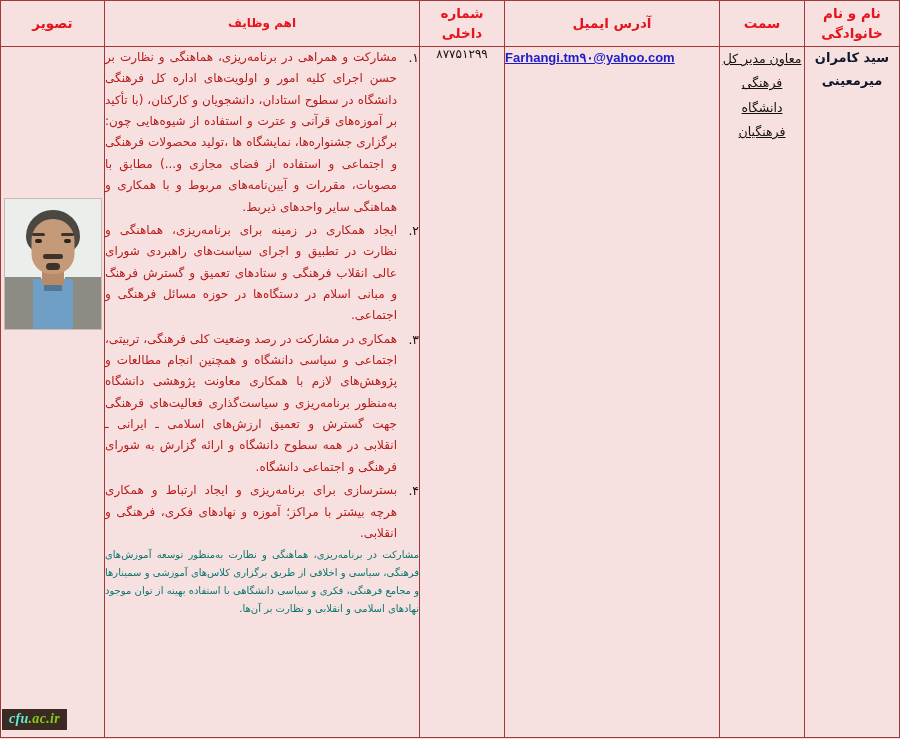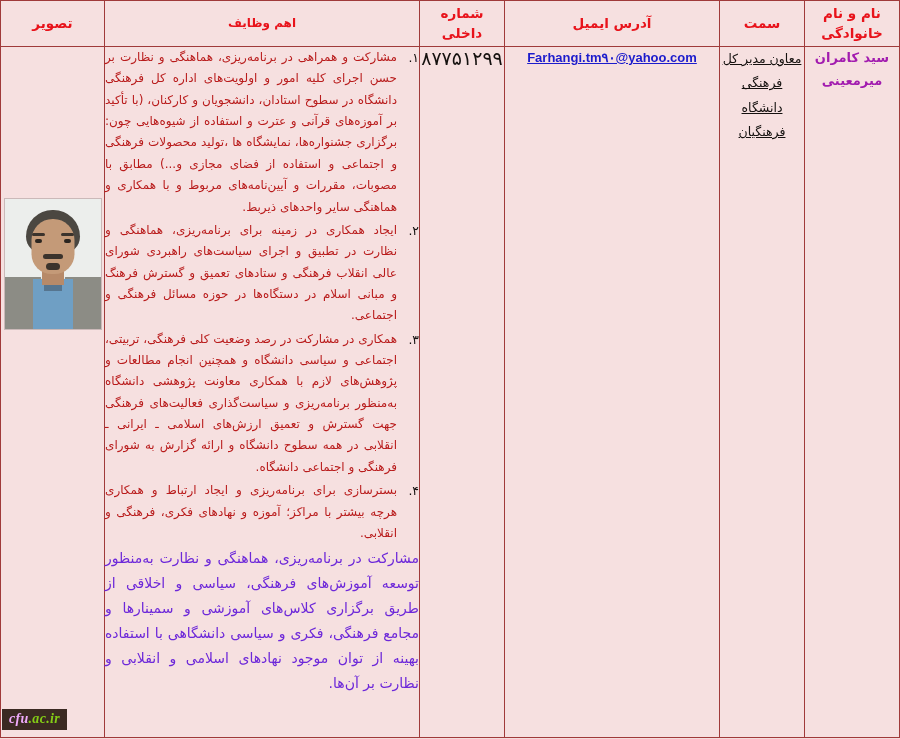--- a/index.html
+++ b/index.html
@@ -46,37 +46,37 @@
   col.c-name{width:95px;}
   col.c-pos{width:85px;}
   col.c-mail{width:215px;}
   col.c-tel{width:85px;}
   col.c-duty{width:315px;}
   col.c-img{width:104px;}
 
   
   td.name-cell{
     text-align:center;vertical-align:middle;
-    font-weight:bold;font-size:13px;color:#a21caf;line-height:1.75;
+    font-weight:bold;font-size:13px;color:#0f172a;line-height:1.75;
   }
   td.pos-cell{
     text-align:center;vertical-align:middle;
     font-size:12.5px;color:#15110f;line-height:1.95;text-decoration:underline;
   }
   td.mail-cell{
-    text-align:center;vertical-align:middle;
+    text-align:left;vertical-align:middle;
   }
   td.mail-cell a{
     color:#1c1ccc;text-decoration:underline;
     font-size:13px;font-weight:600;direction:ltr;display:inline-block;
     font-family:"Liberation Sans",sans-serif;
   }
   td.tel-cell{
     text-align:center;vertical-align:middle;
-    font-size:19px;color:#15110f;letter-spacing:.5px;
+    font-size:12px;color:#15110f;letter-spacing:.5px;
   }
   td.duty-cell{
     vertical-align:top;
     padding:8px 10px 6px 8px;
   }
   td.img-cell{
     text-align:center;vertical-align:top;
     padding-top:0;
     position:relative;
   }
@@ -101,23 +101,23 @@
     content:counter(d,persian) ".";
     position:absolute;
     right:-22px;top:0;
     width:18px;
     text-align:right;
     font-size:12.4px;
     color:#120e0d;
   }
   p.plain{
     margin:0;
-    font-size:14px;
+    font-size:10px;
     line-height:1.78;
-    color:#6d28d9;
+    color:#0f766e;
     text-align:justify;
   }
   
   .photo-wrap{
     width:96px;height:130px;
     margin:152px auto 0 auto;
     position:relative;
     background:#fff;
     box-shadow:0 0 0 1px #cbb9b9;
     overflow:hidden;
@@ -176,21 +176,21 @@
     padding:3px 7px 4px 7px;
     font-family:"Liberation Serif",serif;
     font-style:italic;
     font-weight:bold;
     font-size:14px;
     letter-spacing:.3px;
     line-height:1;
     white-space:nowrap;
     z-index:5;
   }
-  .watermark .wm-a{color:#f0abfc;}
+  .watermark .wm-a{color:#5eead4;}
   .watermark .wm-b{color:#84cc16;}
 </style>
 </head>
 <body>
 
 <div id="sheet">
 
   <table class="grid">
     <colgroup>
       <col class="c-name">

